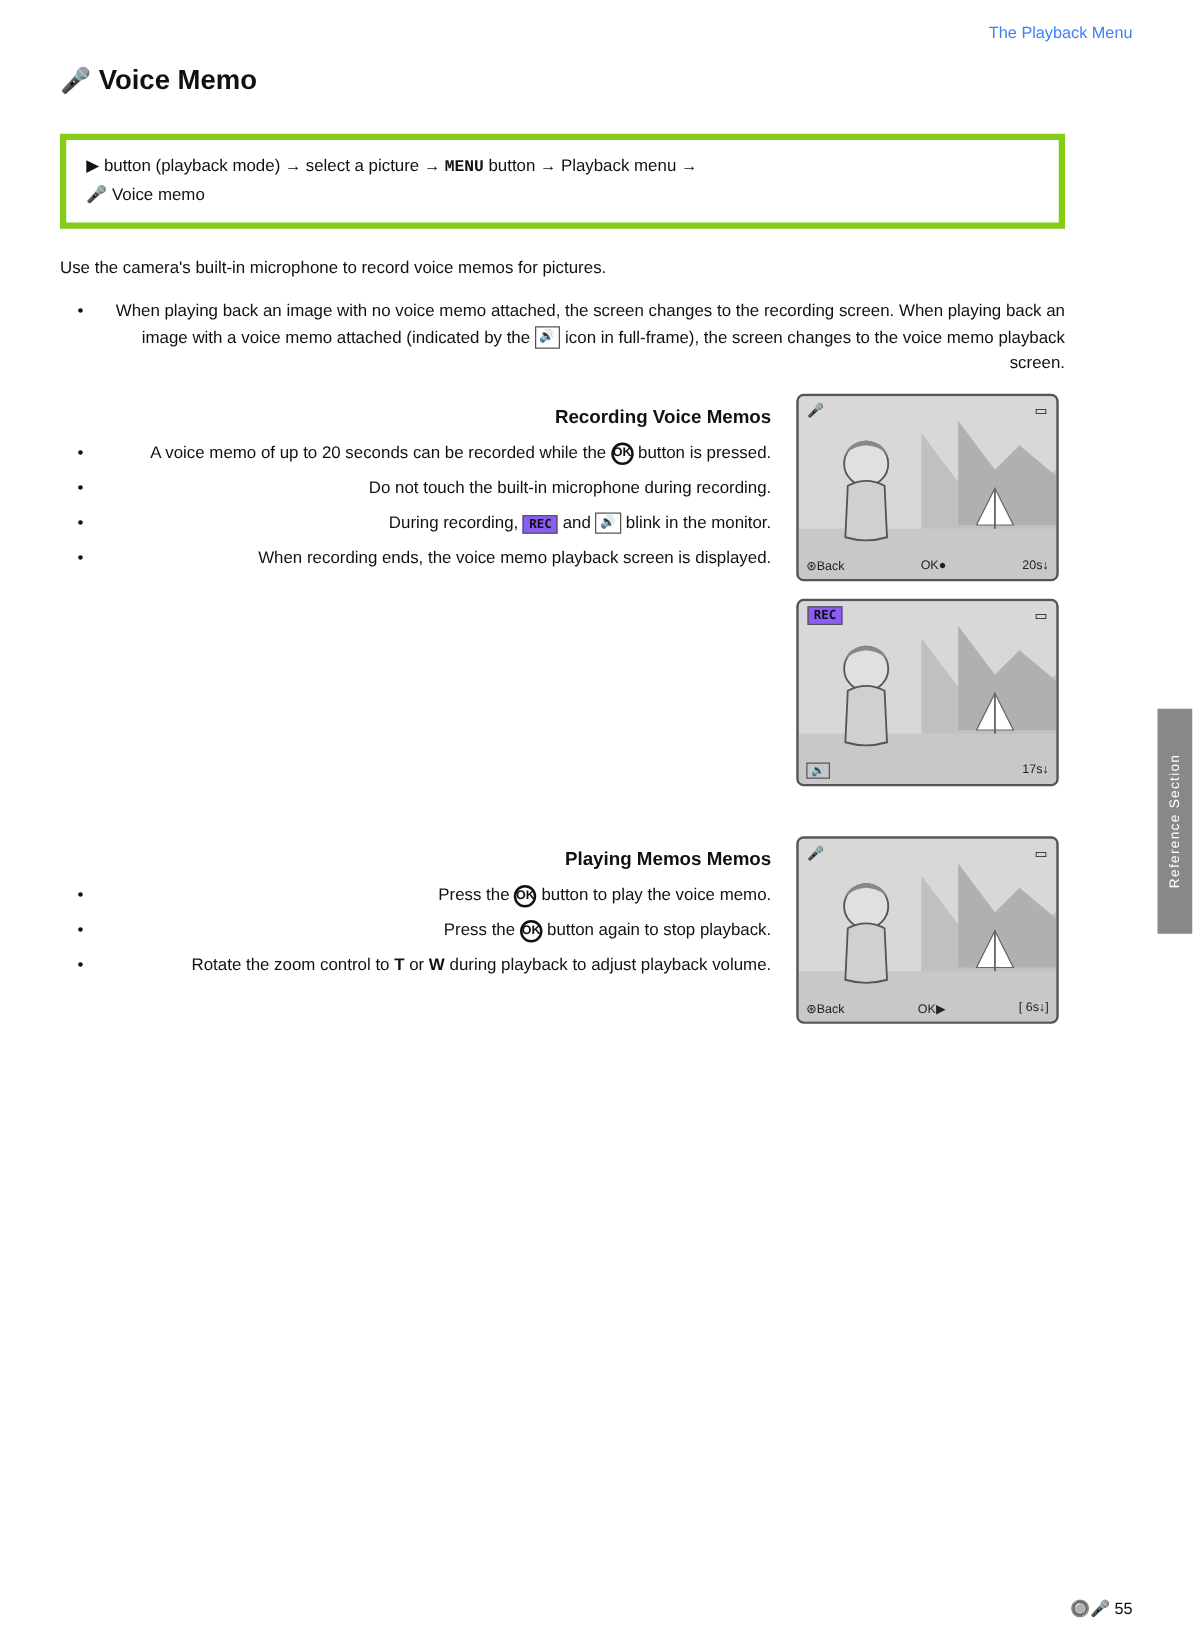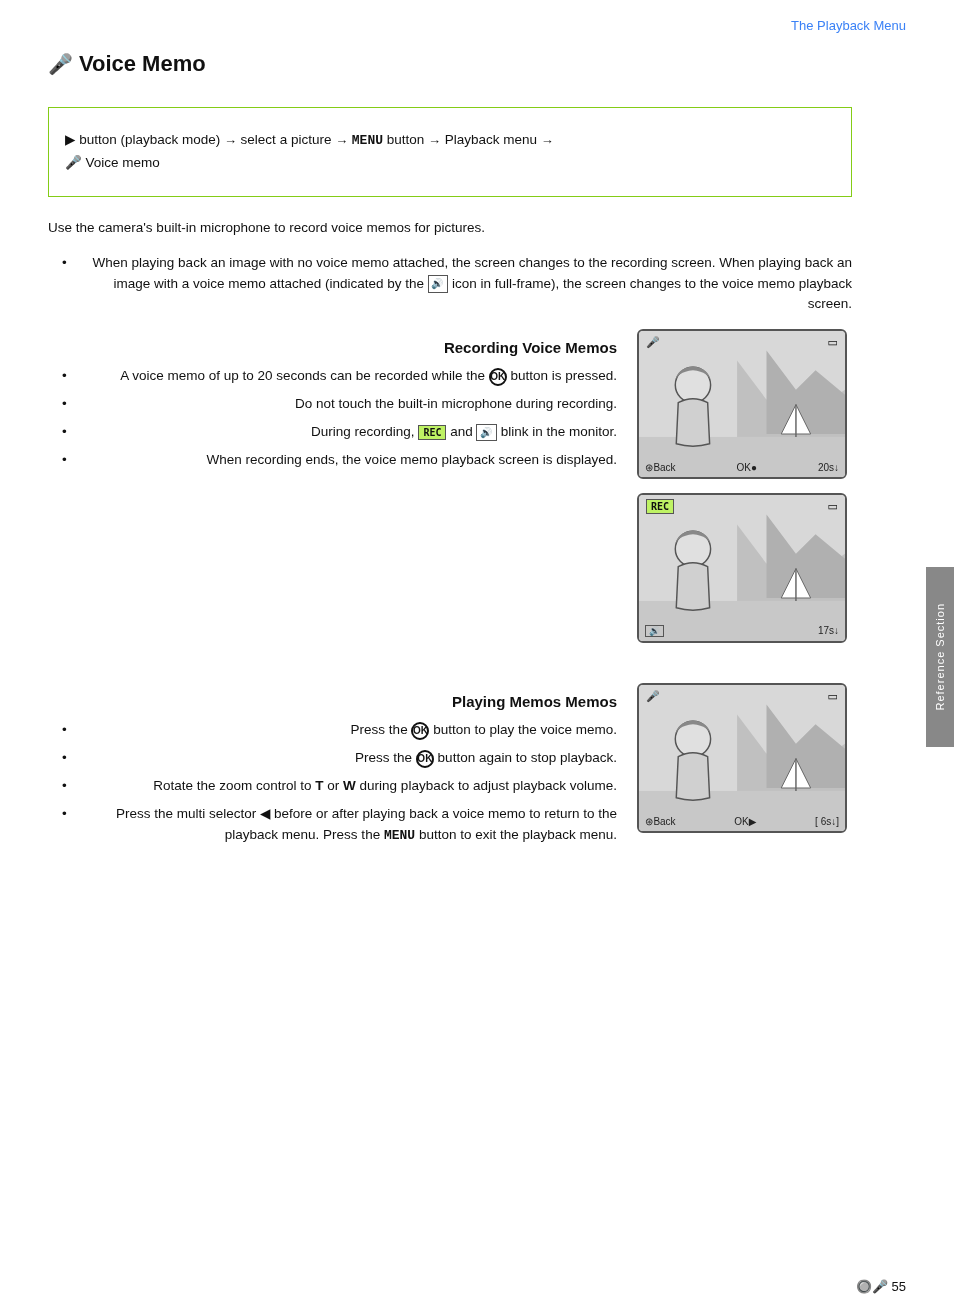--- a/index.html
+++ b/index.html
@@ -33,22 +33,22 @@
       display: flex;
       align-items: center;
       gap: 6px;
     }
 
     .mic-icon {
       font-size: 20px;
     }
 
     .instruction-box {
-      border: 1px solid #84cc16;
-      padding: 21px 16px;
+      border: 5px solid #84cc16;
+      padding: 10px 16px;
       margin-bottom: 20px;
       font-size: 13.5px;
       line-height: 1.7;
       margin-top: 30px;
     }
 
     .mono-btn {
       font-family: 'Courier New', monospace;
       font-weight: bold;
       font-size: 13px;
@@ -148,21 +148,21 @@
       color: #222;
     }
 
     
     .cam-bg {
       position: absolute;
       top: 0; left: 0; right: 0; bottom: 0;
     }
 
     .rec-badge {
-      background: #bef264;
+      background: #8b5cf6;
       border: 1.5px solid #555;
       padding: 1px 4px;
       font-size: 10px;
       font-weight: bold;
       font-family: monospace;
     }
 
     .ok-btn-inline {
       display: inline-flex;
       align-items: center;
@@ -343,23 +343,20 @@
         <ul class="bullet-list">
           <li>
             Press the <span class="ok-btn-inline">OK</span> button to play the voice memo.
           </li>
           <li>
             Press the <span class="ok-btn-inline">OK</span> button again to stop playback.
           </li>
           <li>
             Rotate the zoom control to <strong>T</strong> or <strong>W</strong> during playback to adjust playback volume.
           </li>
-          <li>
-            Press the multi selector ◀ before or after playing back a voice memo to return to the playback menu. Press the <span class="mono-btn">MENU</span> button to exit the playback menu.
-          </li>
         </ul>
       </div>
 
       <div class="images-col">
 
         <div class="cam-screen">
           <svg class="cam-bg" viewBox="0 0 210 150" xmlns="http://www.w3.org/2000/svg">
             <rect width="210" height="150" fill="#d8d8d8"></rect>
             <polygon points="100,30 130,70 145,50 180,80 210,60 210,110 100,110" fill="#c0c0c0"></polygon>
             <polygon points="130,20 160,60 180,40 210,65 210,105 130,105" fill="#b0b0b0"></polygon>

